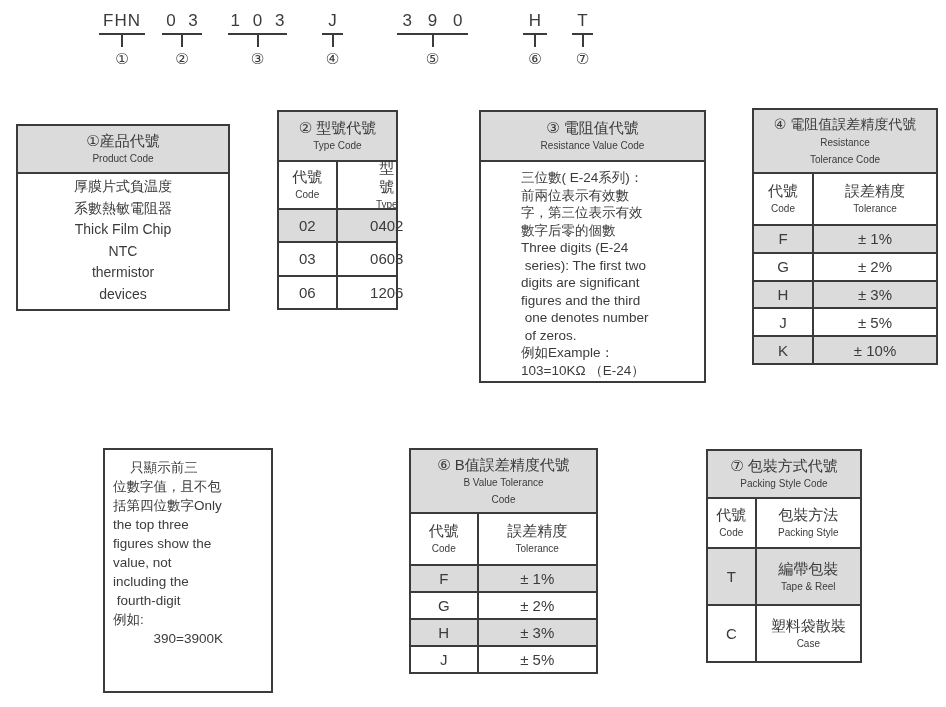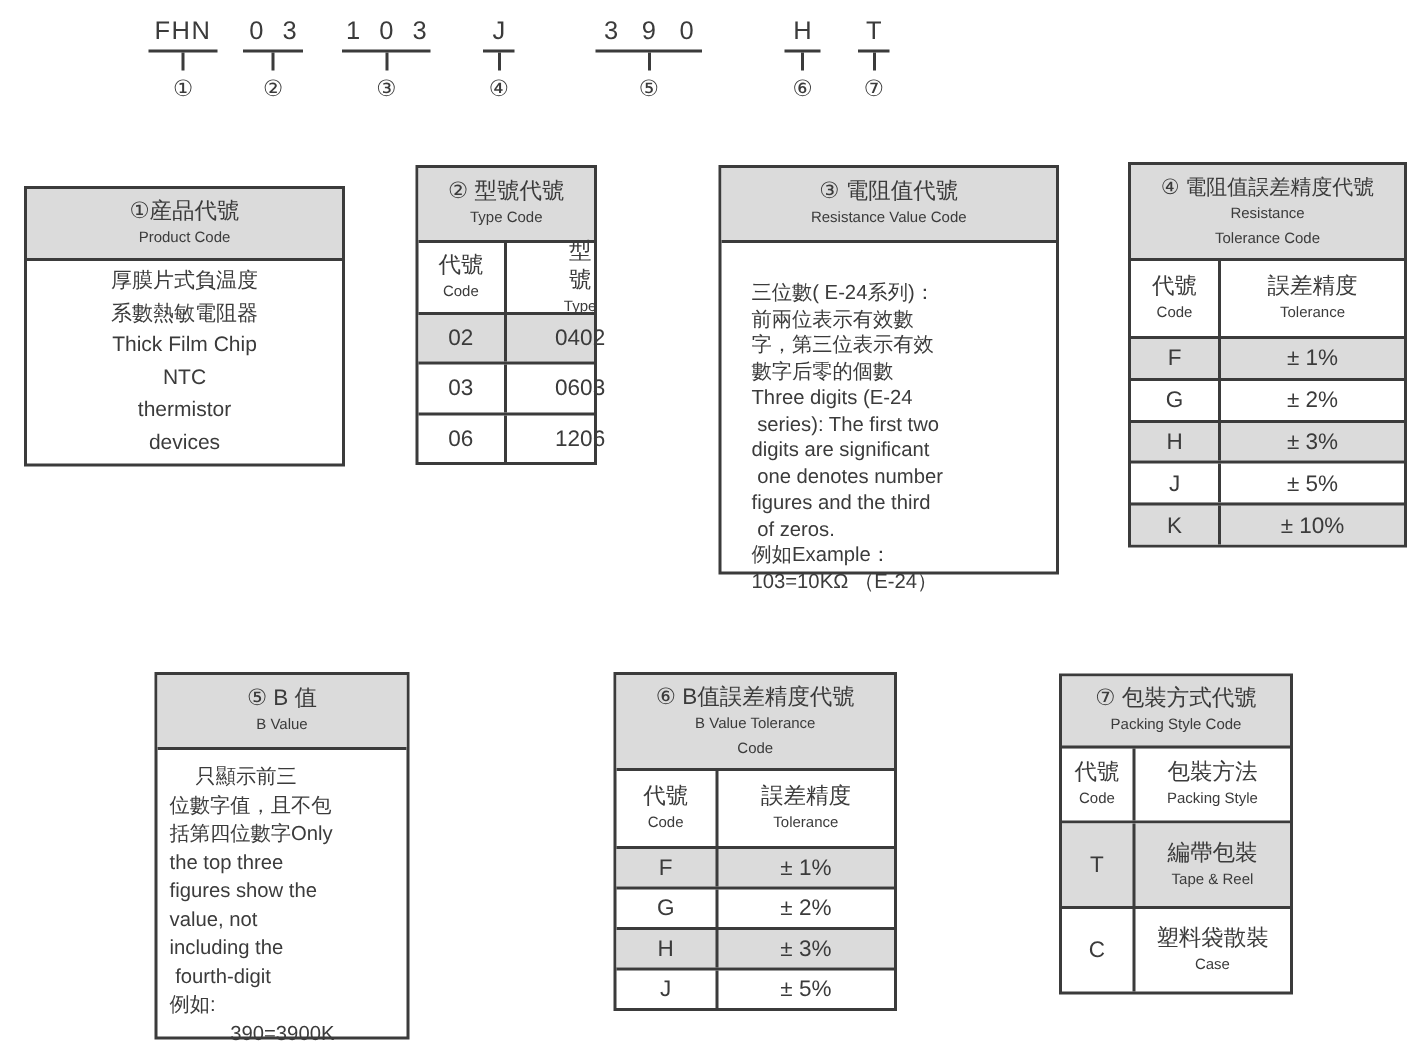--- a/index.html
+++ b/index.html
@@ -49,21 +49,21 @@
     align-items: center;
     text-align: center;
     flex: 0 0 auto;
   }
   .zh { font-size: 15px; line-height: 19px; }
   .en { font-size: 10px; line-height: 17px; }
 
   .bbody { flex: 1; padding-top: 2px; }
   .ln { white-space: pre-wrap; }
   .center-body .ln { text-align: center; line-height: 21.5px; font-size: 14px; }
-  .box3 .bbody { padding: 24px 6px 0 20px; }
+  .box3 .bbody { padding: 7px 6px 0 20px; margin-left: 20px; }
   .box3 .ln { font-size: 13.5px; line-height: 17.5px; }
   .box5 .bbody { padding: 8px 4px 0 8px; }
   .box5 .ln { font-size: 13.5px; line-height: 19px; }
 
   
   .thead { display: flex; border-bottom: 2px solid #3b3b3b; flex: 0 0 auto; }
   .tc {
     display: flex;
     flex-direction: column;
     justify-content: center;
@@ -175,22 +175,22 @@
       <div class="en">Resistance Value Code</div>
     </div>
     <div class="bbody">
       <div class="ln">三位數( E-24系列)：</div>
       <div class="ln">前兩位表示有效數</div>
       <div class="ln">字，第三位表示有效</div>
       <div class="ln">數字后零的個數</div>
       <div class="ln">Three digits (E-24</div>
       <div class="ln"> series): The first two</div>
       <div class="ln">digits are significant</div>
+      <div class="ln">figures and the third</div>
       <div class="ln"> one denotes number</div>
-      <div class="ln">figures and the third</div>
       <div class="ln"> of zeros.</div>
       <div class="ln">例如Example：</div>
       <div class="ln">103=10KΩ （E-24）</div>
     </div>
   </div>
 
   <div class="box box4" style="left:752px;top:108px;width:186px;height:257px">
     <div class="btitle" style="height:64px">
       <div class="zh" style="font-size:14px">④ 電阻值誤差精度代號</div>
       <div class="en">Resistance</div>
@@ -224,24 +224,20 @@
         <div class="tc c2">± 5%</div>
       </div>
       <div class="trow gray">
         <div class="tc c1">K</div>
         <div class="tc c2">± 10%</div>
       </div>
     </div>
   </div>
 
   <div class="box box5" style="left:103px;top:448px;width:170px;height:245px">
-    <div class="btitle" style="height:50px">
-      <div class="zh">⑤ B 值</div>
-      <div class="en">B Value</div>
-    </div>
     <div class="bbody">
       <div class="ln">　 只顯示前三</div>
       <div class="ln">位數字值，且不包</div>
       <div class="ln">括第四位數字Only</div>
       <div class="ln">the top three</div>
       <div class="ln">figures show the</div>
       <div class="ln">value, not</div>
       <div class="ln">including the</div>
       <div class="ln"> fourth-digit</div>
       <div class="ln">例如:</div>

